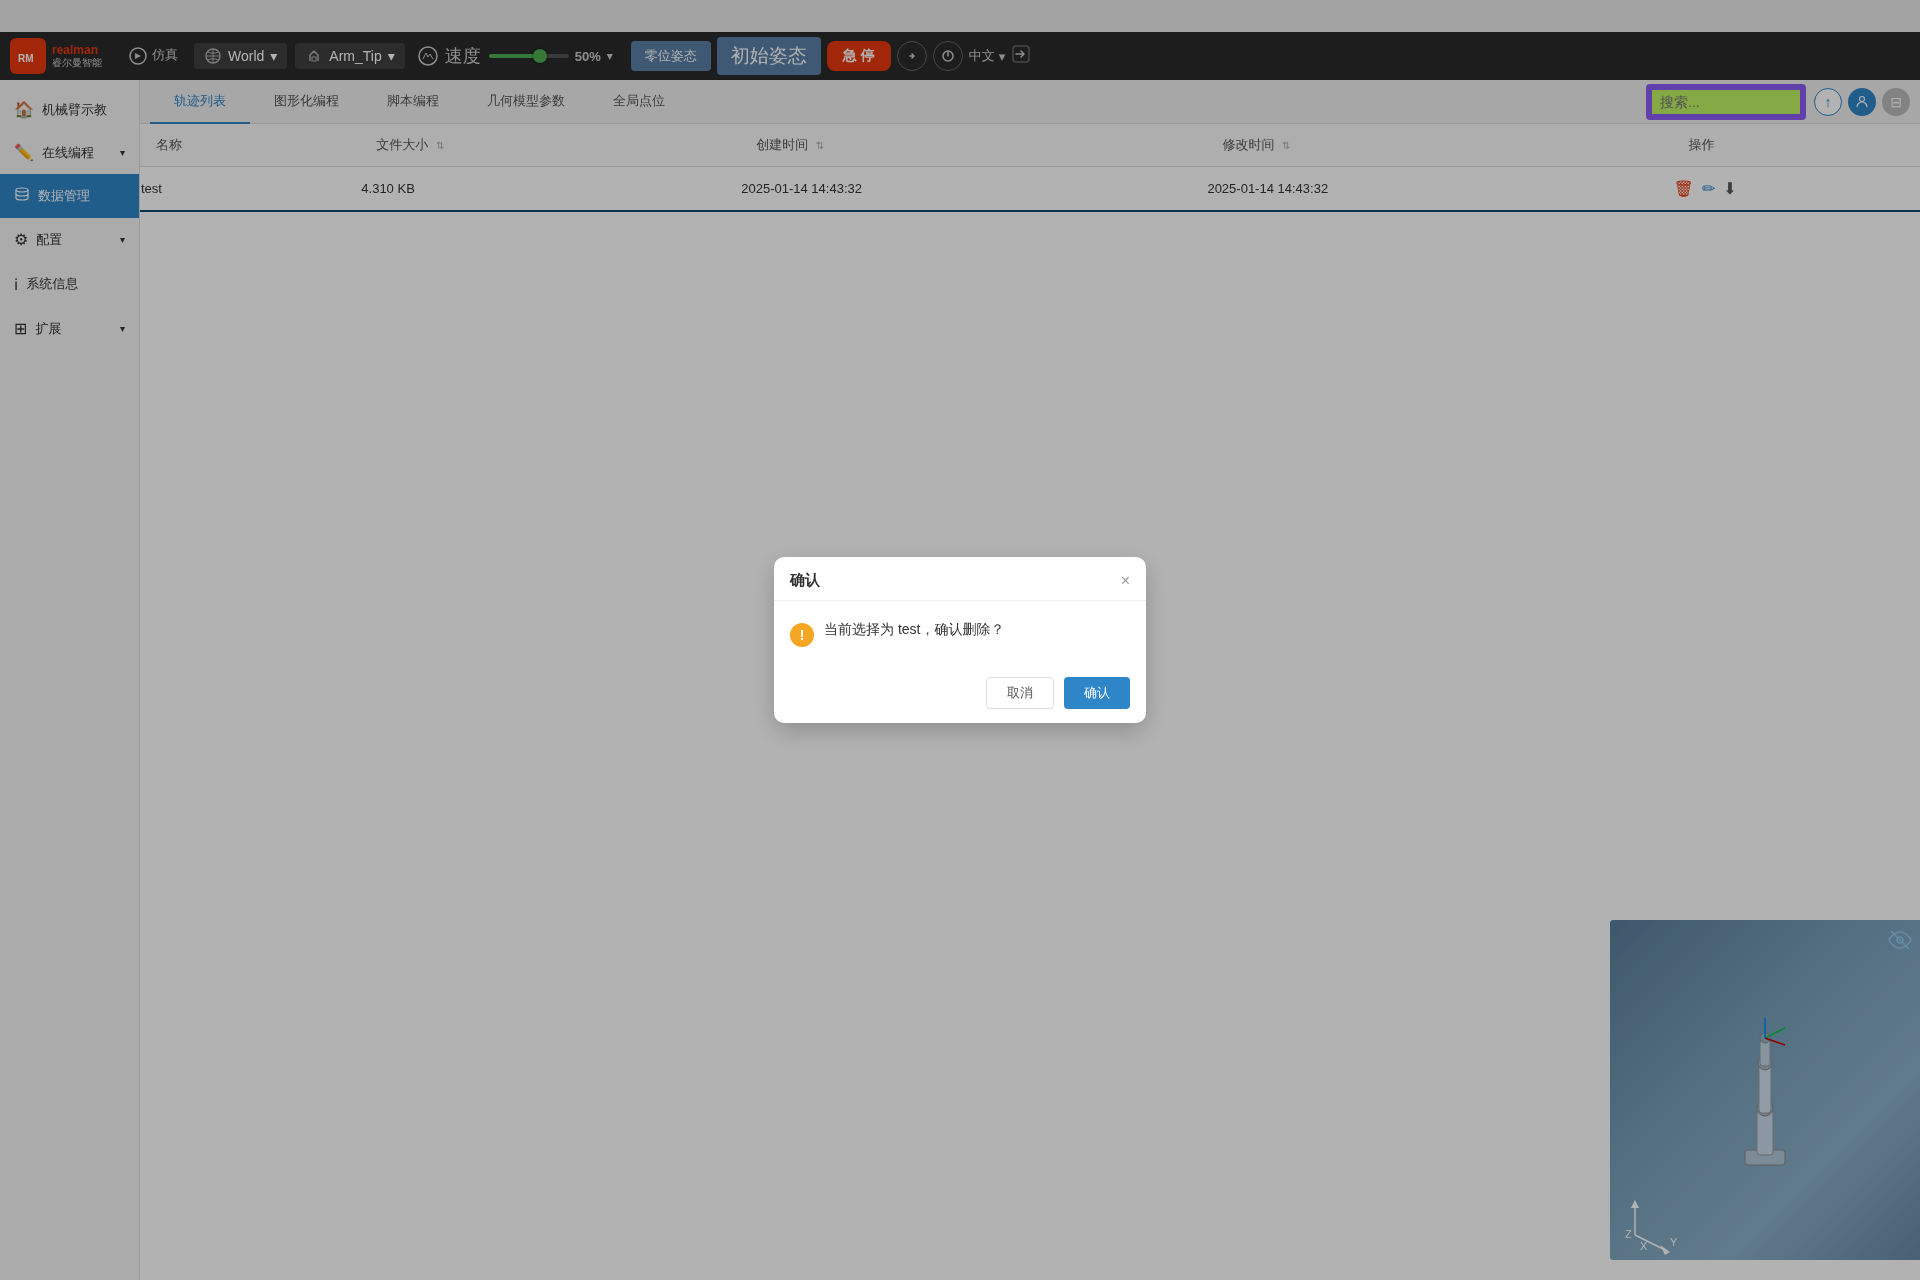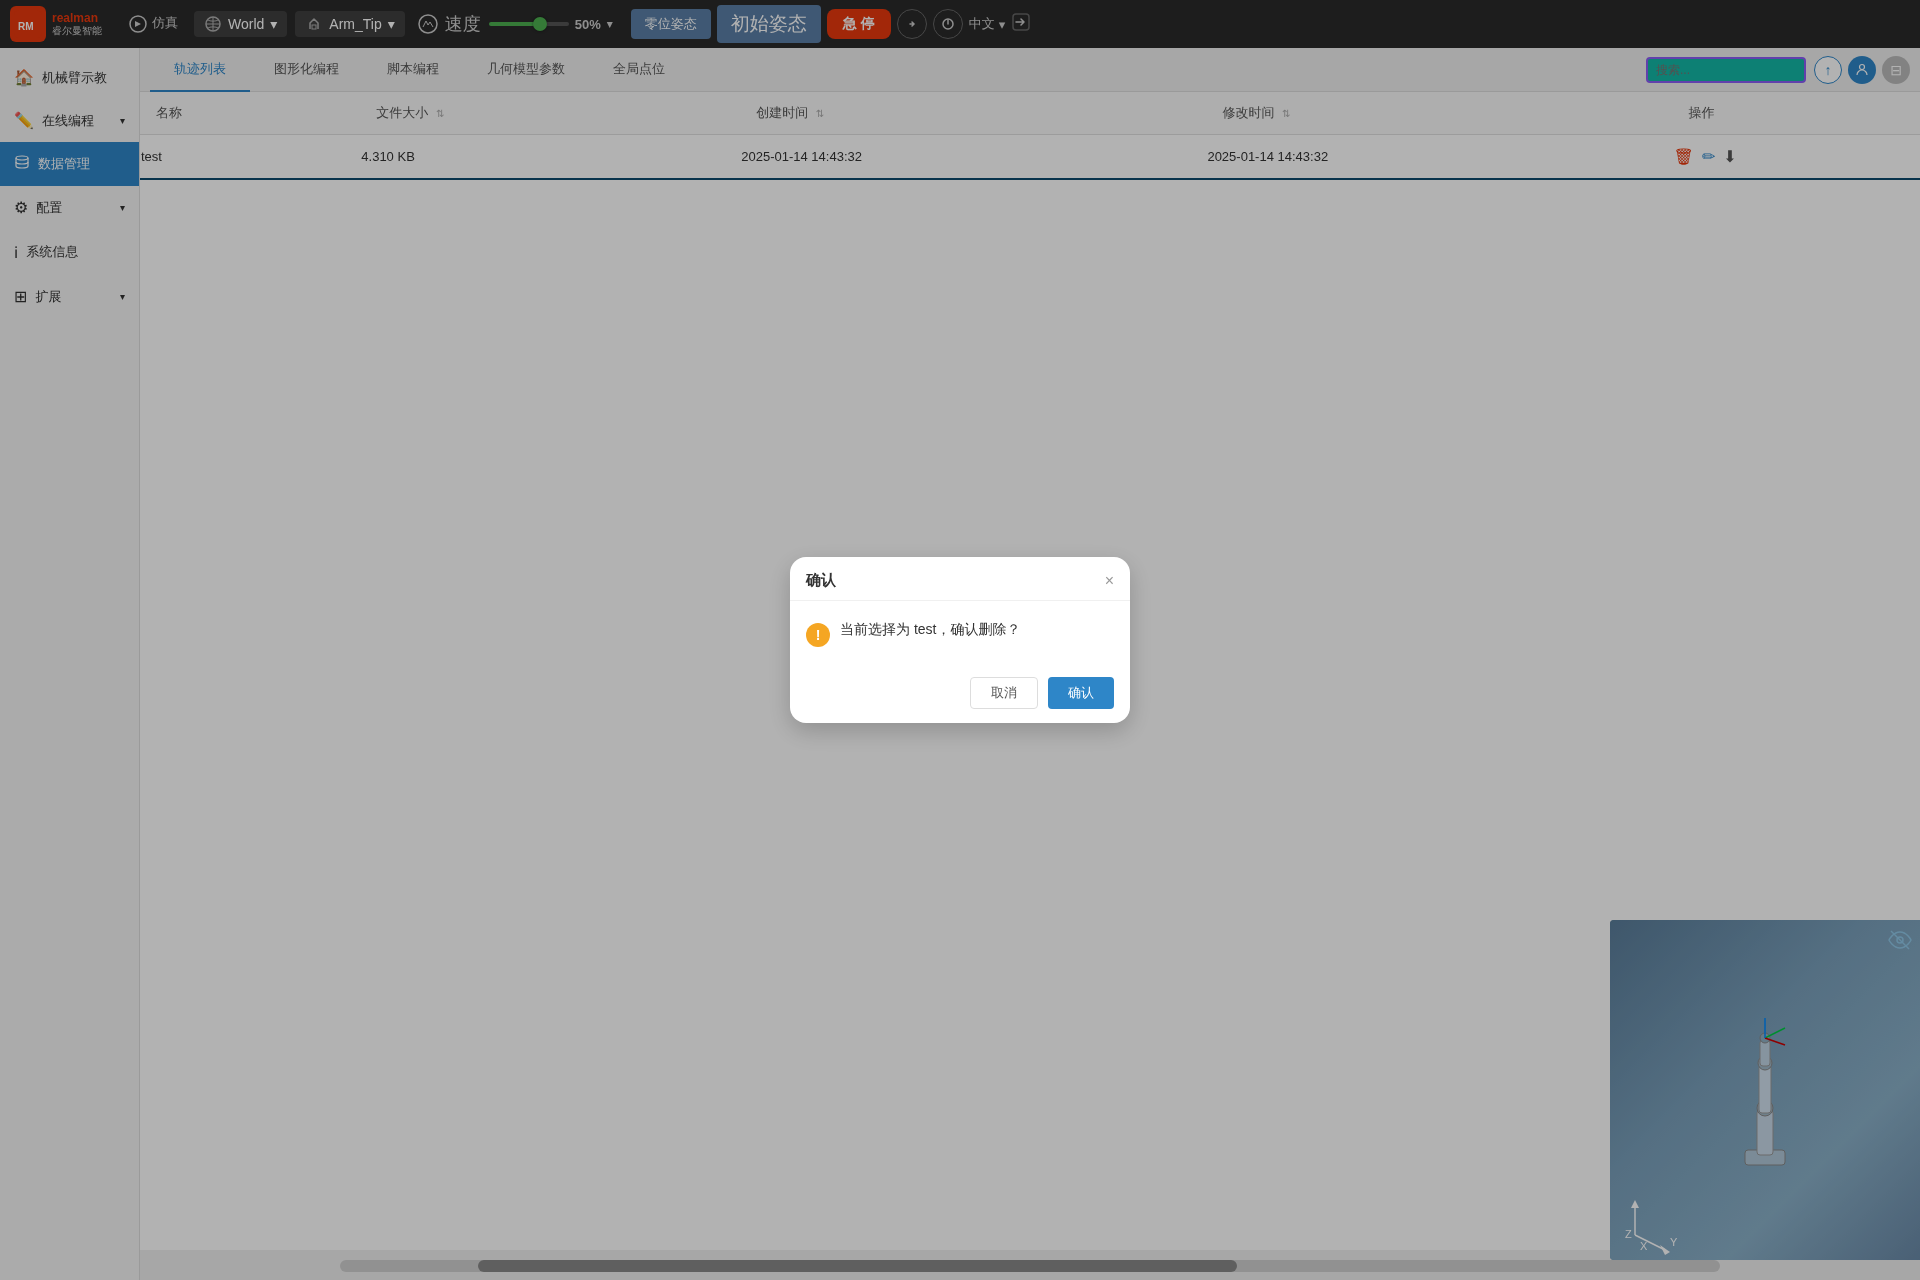--- a/index.html
+++ b/index.html
@@ -1,21 +1,21 @@
 <!DOCTYPE html>
 <html><head>
   <meta charset="utf-8">
   <style>
     * { box-sizing: border-box; margin: 0; padding: 0; }
     body { font-family: 'Microsoft YaHei', Arial, sans-serif; background: #e8e8e8; width: 1920px; height: 1280px; overflow: hidden; font-size: 14px; }
 
     
     .top-nav {
       display: flex; align-items: center; background: #2a2a2a; height: 48px;
-      padding: 0 10px; gap: 8px; position: relative; z-index: 10;
+      padding: 0 10px; gap: 8px; position: relative; z-index: 10; margin-top: 32px;
     }
     .logo-area {
       display: flex; align-items: center; gap: 6px; margin-right: 10px;
     }
     .logo-icon {
       width: 36px; height: 36px; background: #e8380d; border-radius: 6px;
       display: flex; align-items: center; justify-content: center;
       color: white; font-weight: bold; font-size: 14px;
     }
     .logo-text { color: white; font-size: 13px; line-height: 1.2; }
@@ -100,22 +100,22 @@
     .tab {
       padding: 0 24px; height: 44px; display: flex; align-items: center;
       cursor: pointer; font-size: 13px; color: #555; border-bottom: 2px solid transparent;
       white-space: nowrap;
     }
     .tab.active {
       color: #2e86c8; border-bottom: 2px solid #2e86c8; font-weight: 500;
     }
     .tab-search { margin-left: auto; }
     .tab-search input {
-      border: 2px solid #8b5cf6; border-radius: 4px; padding: 4px 8px;
-      font-size: 12px; background: #14b8a6; width: 160px;
+      border: 6px solid #8b5cf6; border-radius: 4px; padding: 4px 8px;
+      font-size: 14px; background: #bef264; width: 160px;
     }
     .tab-actions {
       display: flex; gap: 6px; margin-left: 8px;
     }
     .tab-action-btn {
       width: 28px; height: 28px; border-radius: 50%; background: #2e86c8;
       color: white; border: none; cursor: pointer; display: flex;
       align-items: center; justify-content: center; font-size: 14px;
     }
     .tab-action-btn.outline {
@@ -171,22 +171,22 @@
       position: absolute; top: 8px; right: 8px; color: #90c0e0; font-size: 20px; cursor: pointer;
     }
 
     
     .overlay {
       position: absolute; top: 0; left: 0; width: 100%; height: 100%;
       background: rgba(0,0,0,0.3); z-index: 100;
       display: flex; align-items: center; justify-content: center;
     }
     .modal {
-      background: white; border-radius: 16px; padding: 0;
-      width: 340px; box-shadow: 0 8px 24px rgba(0,0,0,0.2); overflow: hidden;
+      background: white; border-radius: 10px; padding: 0;
+      width: 372px; box-shadow: 0 8px 24px rgba(0,0,0,0.2); overflow: hidden;
     }
     .modal-header {
       display: flex; align-items: center; justify-content: space-between;
       padding: 14px 16px 10px; border-bottom: 1px solid #f0f0f0;
     }
     .modal-title { font-size: 15px; font-weight: 600; color: #333; }
     .modal-close {
       background: none; border: none; cursor: pointer; color: #999; font-size: 16px;
     }
     .modal-body {

